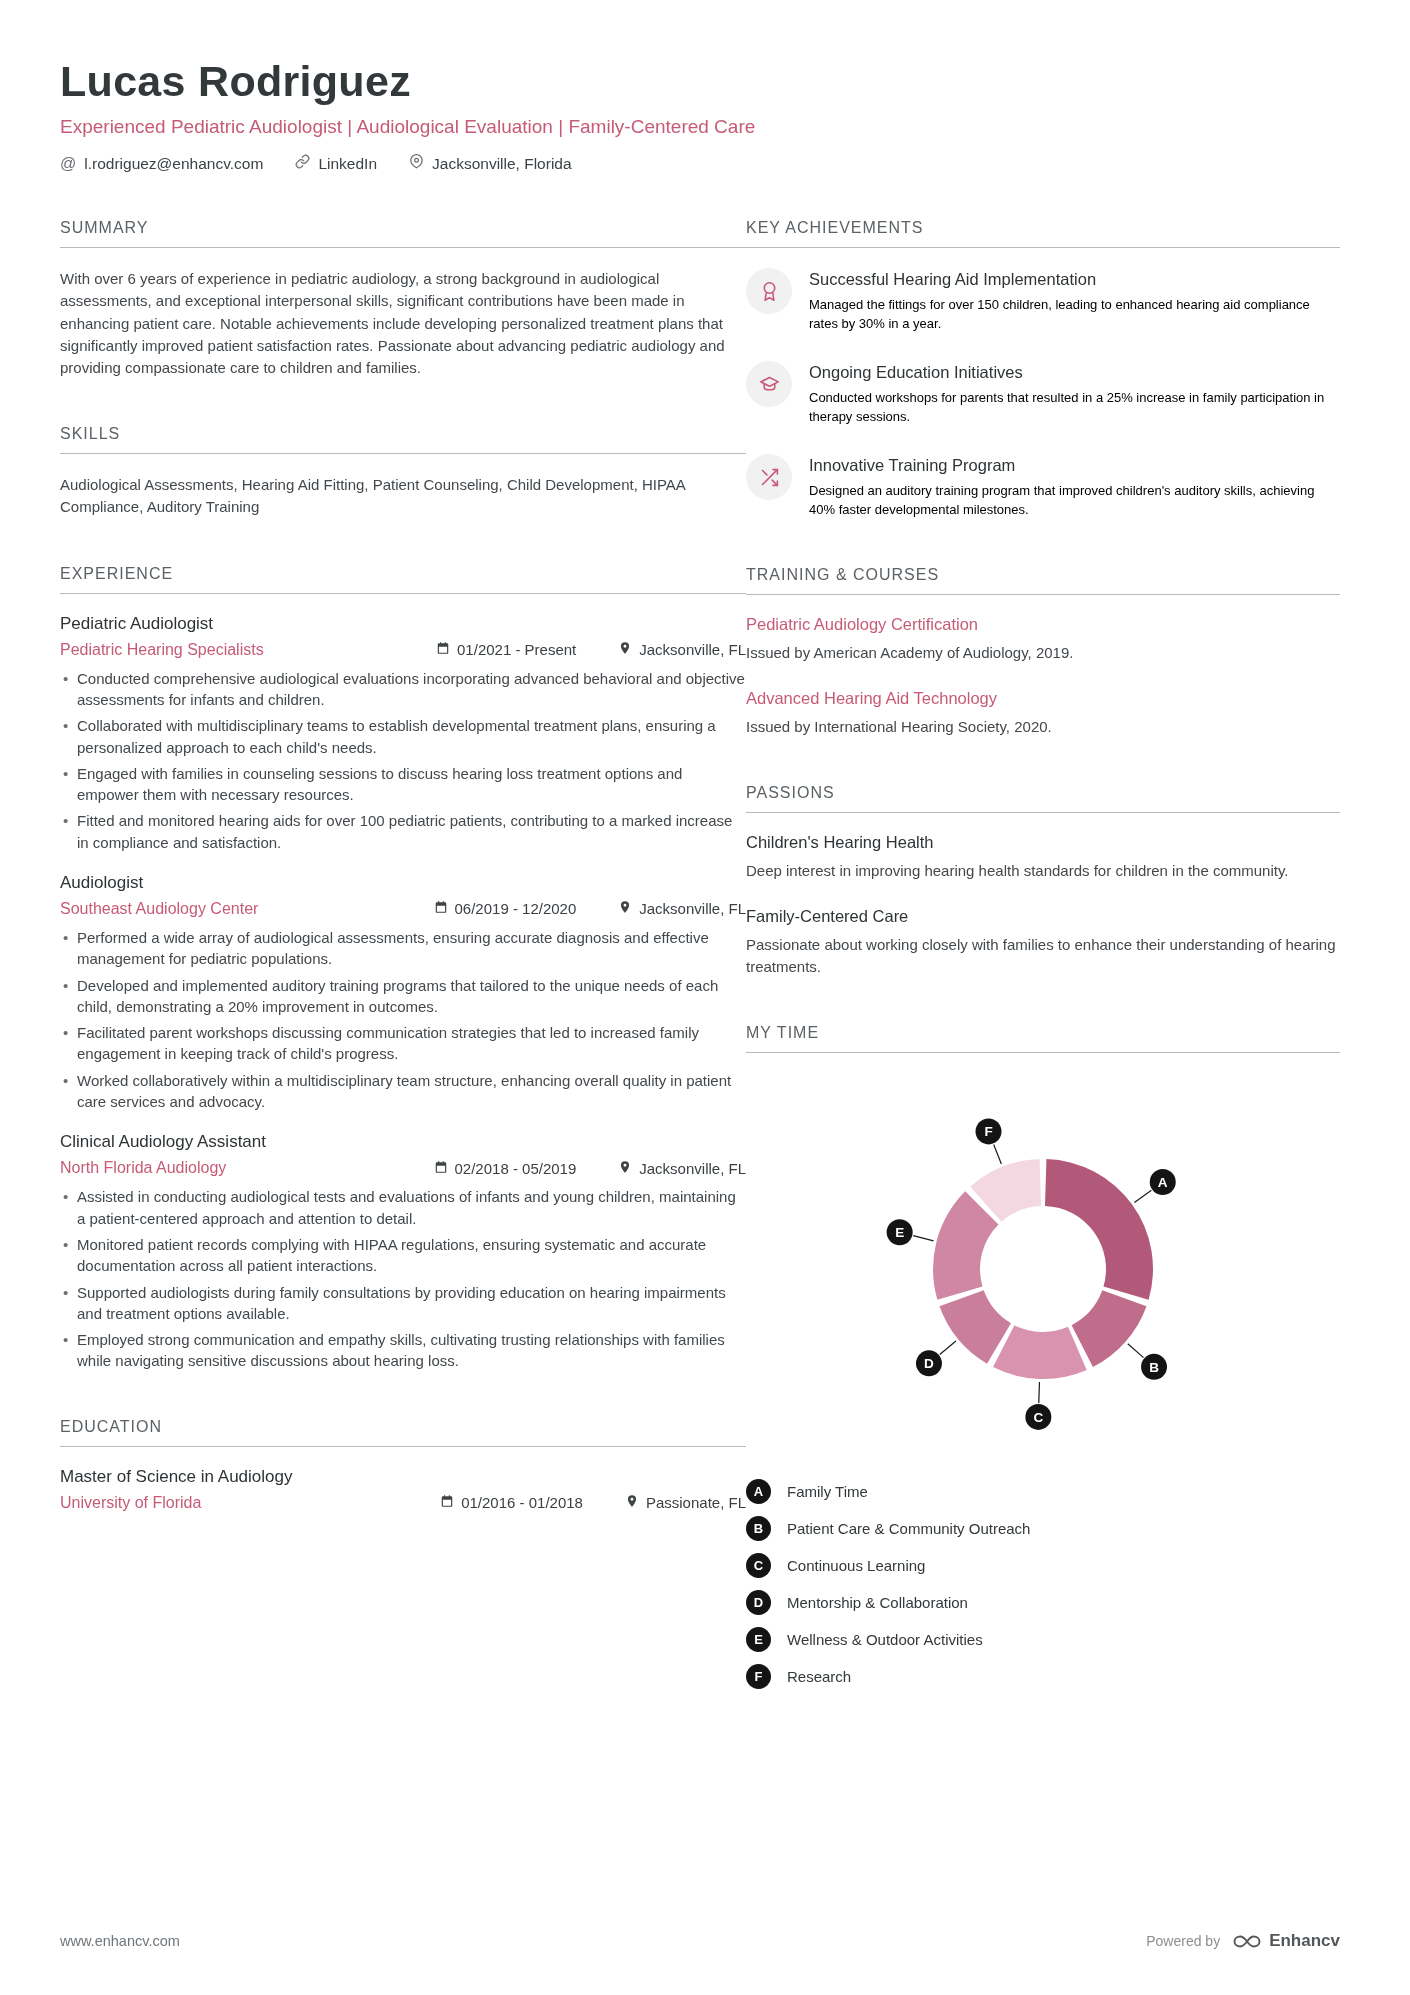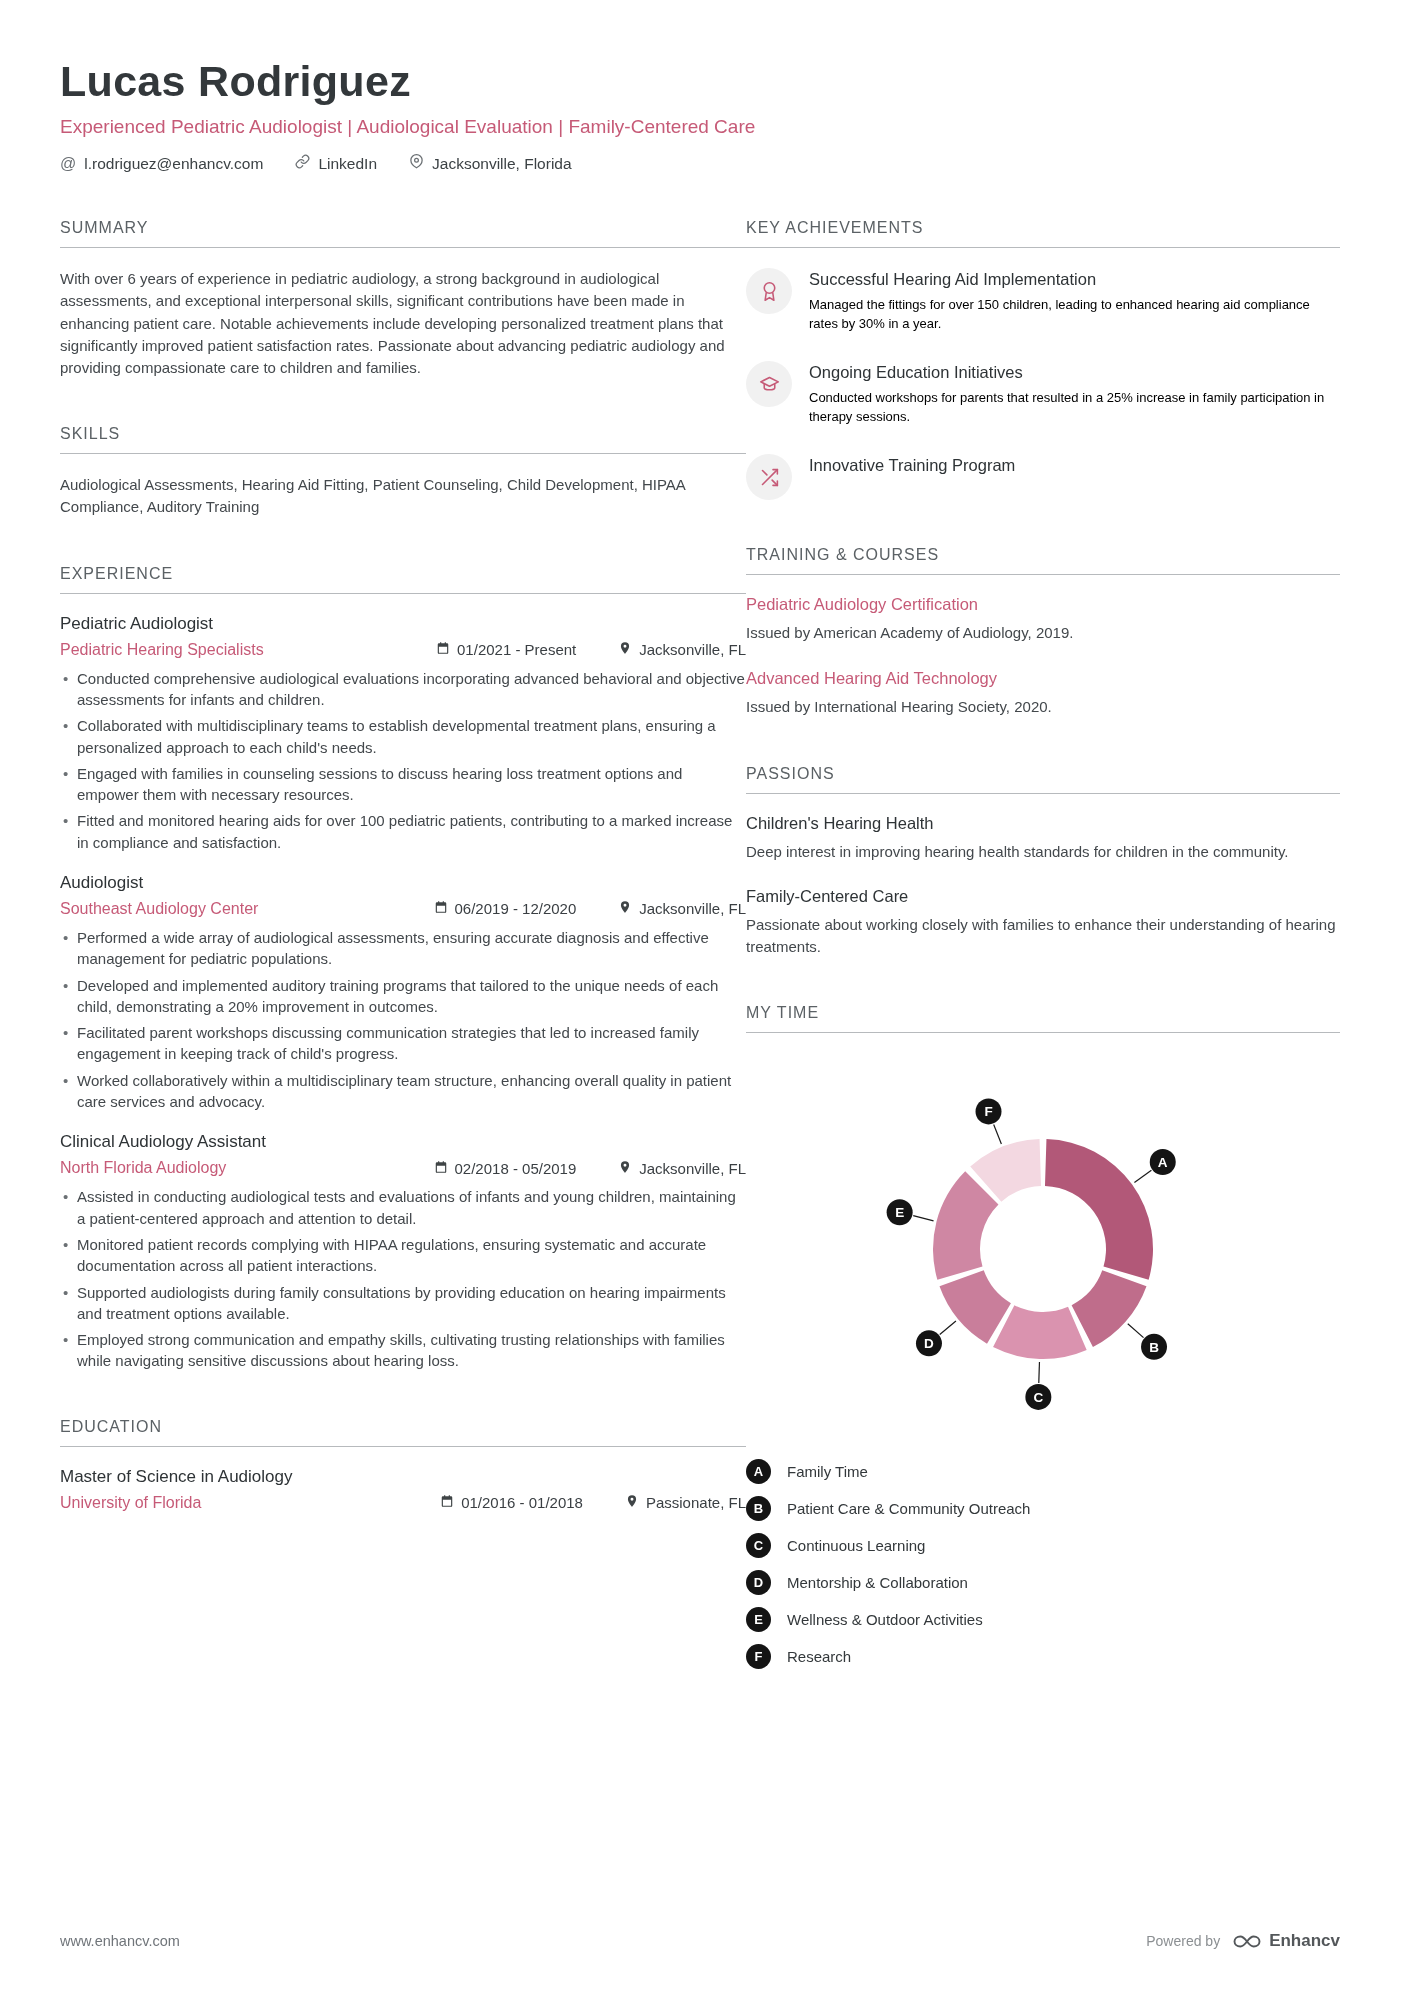--- a/index.html
+++ b/index.html
@@ -245,20 +245,21 @@
             <svg viewBox="0 0 24 24" width="21" height="21" fill="none" stroke="#c65a77" stroke-width="1.8" stroke-linecap="round" stroke-linejoin="round">
                 <polyline points="16 3 21 3 21 8"></polyline>
                 <line x1="4" y1="20" x2="21" y2="3"></line>
                 <polyline points="21 16 21 21 16 21"></polyline>
                 <line x1="15" y1="15" x2="21" y2="21"></line>
                 <line x1="4" y1="4" x2="9" y2="9"></line>
               </svg>
           </div>
           <div>
             <div class="ach-title">Innovative Training Program</div>
+            <div class="ach-text">Designed an auditory training program that improved children's auditory skills, achieving 40% faster developmental milestones.</div>
           </div>
         </div>
       </section>
 
       <section class="section">
         <h2 class="section-title">TRAINING &amp; COURSES</h2>
         <div class="course">
           <div class="course-title">Pediatric Audiology Certification</div>
           <div class="body-text">Issued by American Academy of Audiology, 2019.</div>
         </div>

